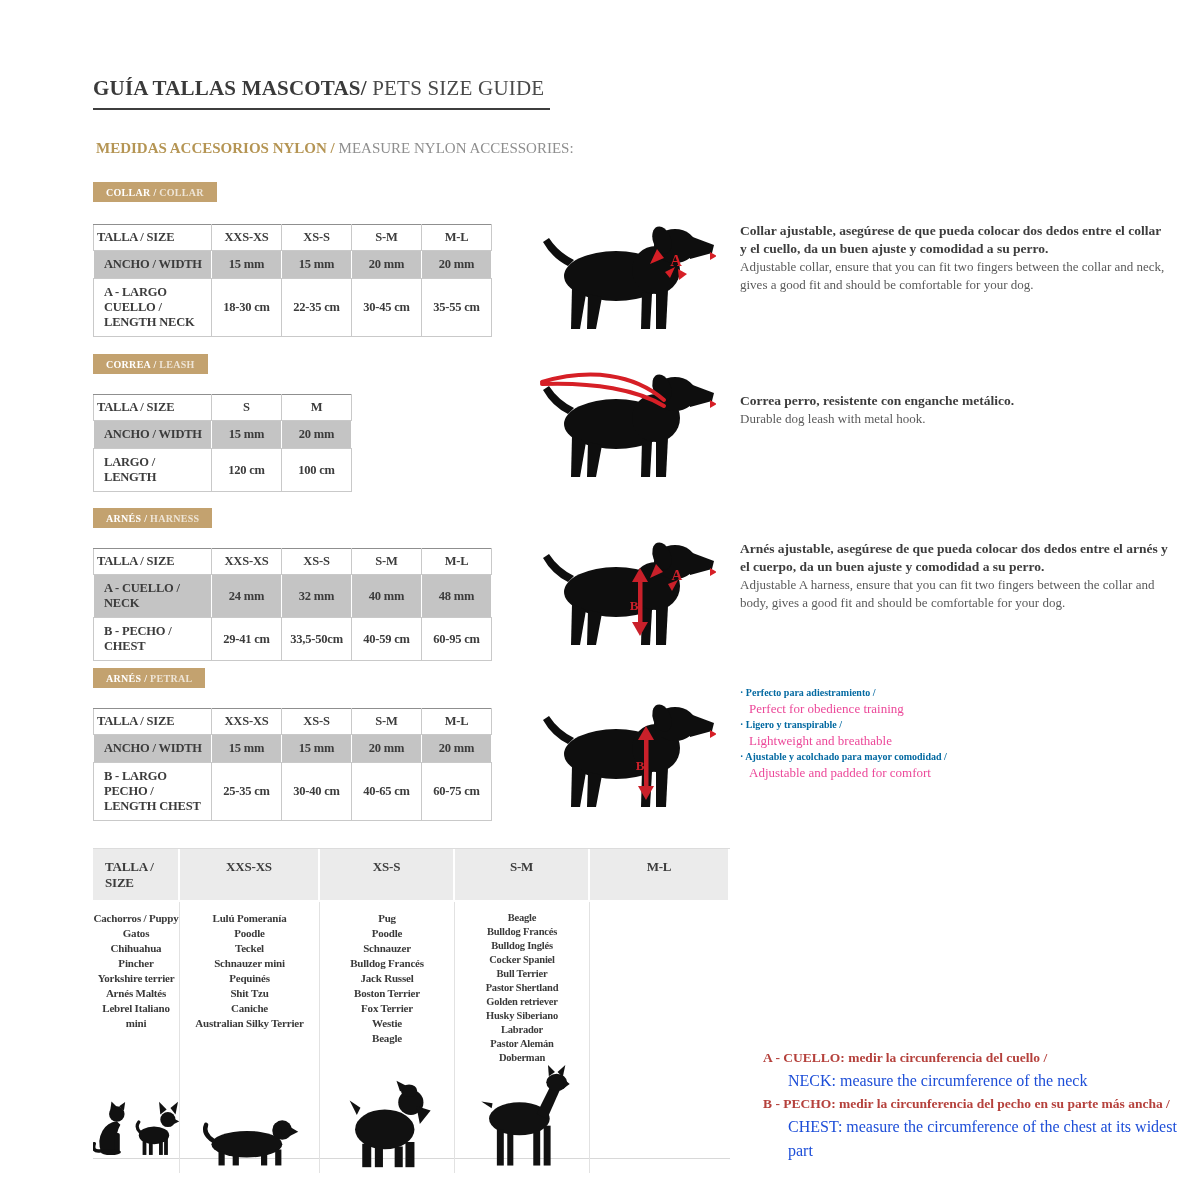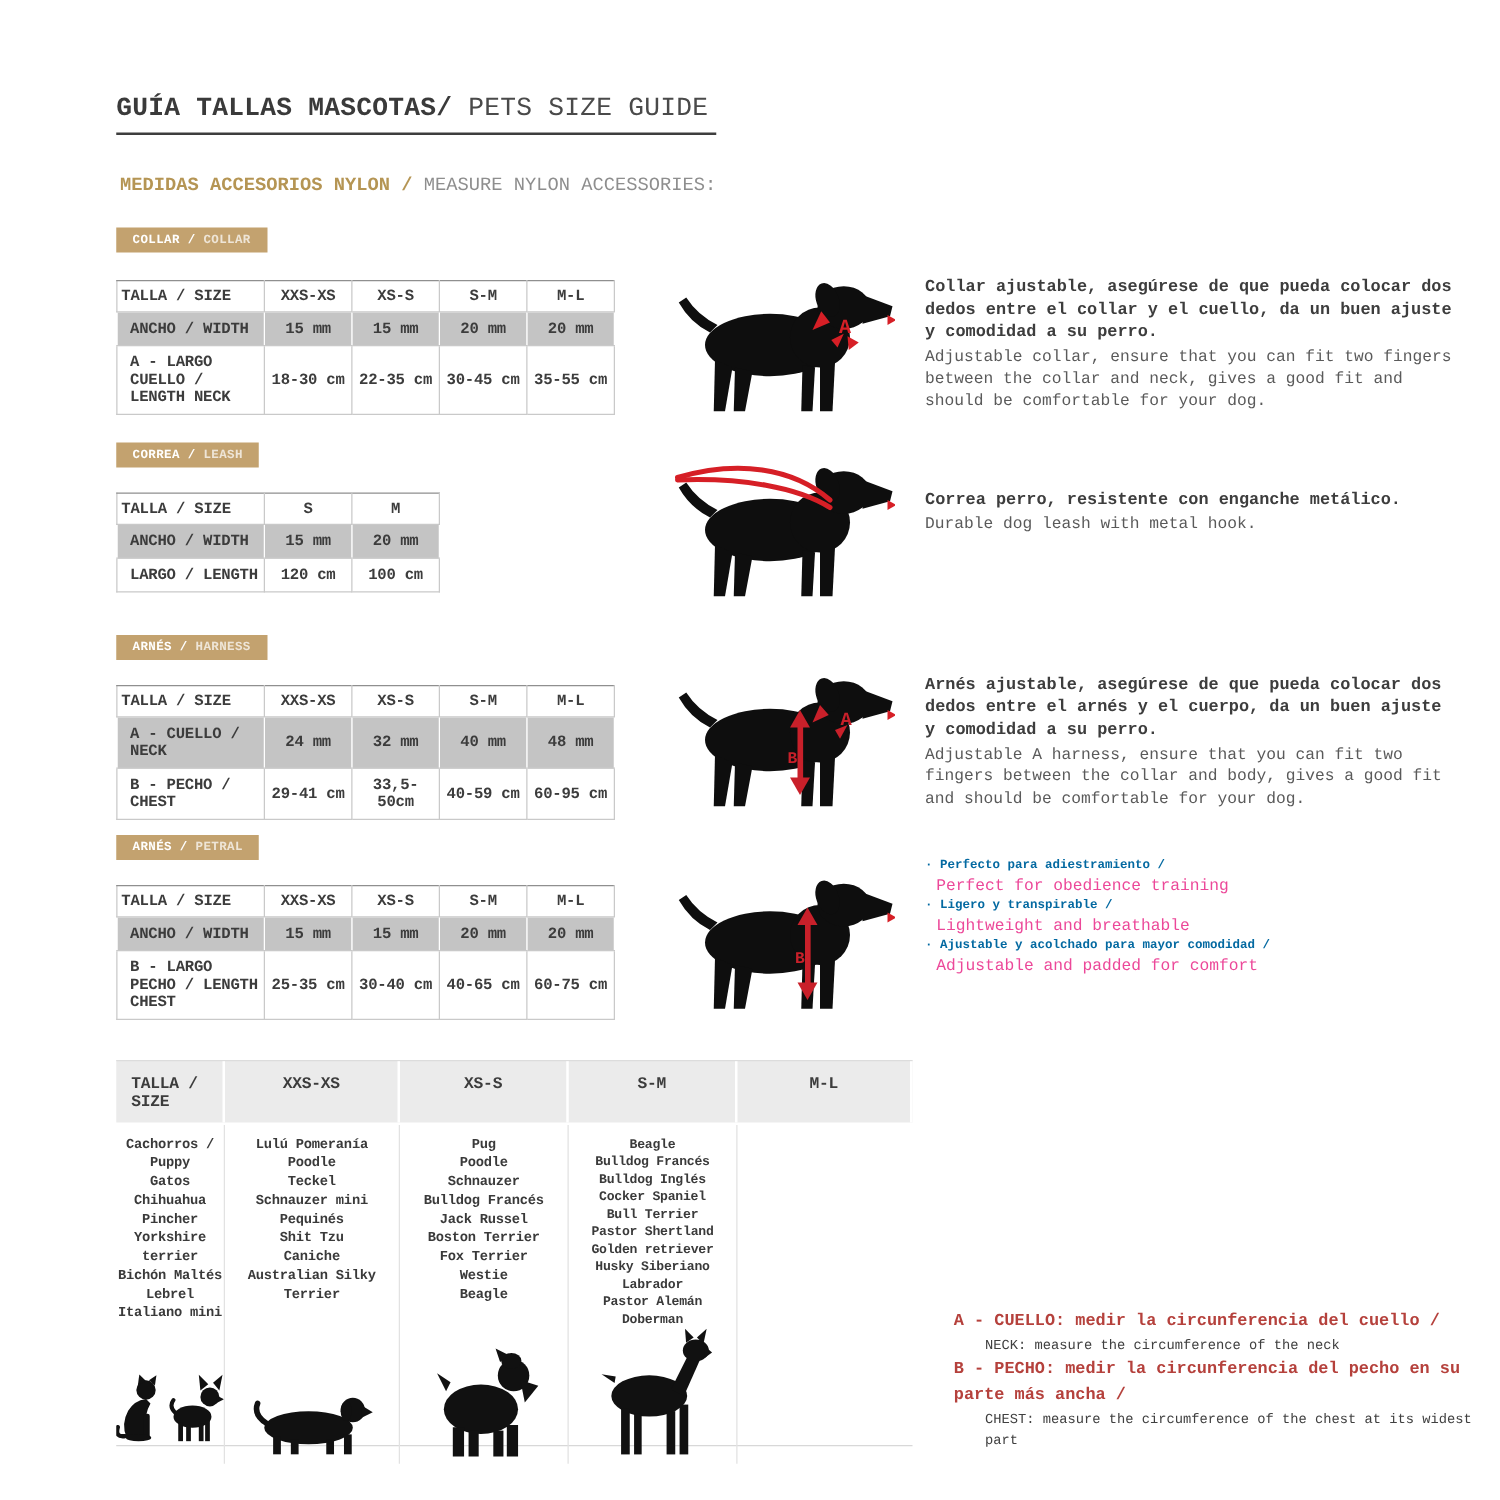--- a/index.html
+++ b/index.html
@@ -1,18 +1,18 @@
 <!DOCTYPE html>
 <html><head>
 <meta charset="utf-8">
 <style>
   html,body { margin:0; padding:0; background:#ffffff; }
   .canvas {
     position:relative; width:1200px; height:1200px; background:#ffffff;
-    font-family:Liberation Mono, monospace; color:#3c3c3c; overflow:hidden;
+    font-family:Liberation Serif, serif; color:#3c3c3c; overflow:hidden;
   }
   
   .title-line {
     position:absolute; left:93px; top:76px; display:inline-block;
     border-bottom:2px solid #3e3e3e; padding-bottom:7px; padding-right:6px;
     font-size:21px; letter-spacing:0.2px; white-space:nowrap;
   }
   .title-es { font-weight:bold; color:#3a3a3a; }
   .title-en { font-weight:normal; color:#4a4a4a; }
   .subtitle { position:absolute; left:96px; top:140px; font-size:15px; white-space:nowrap; }
@@ -66,21 +66,21 @@
   .bcol.first { border-left:1px solid #e2e2e2; align-items:center; justify-content:center; }
   .raza { font-weight:bold; font-size:12.5px; text-align:center; max-width:62px; line-height:1.5; }
   .blist { padding-top:9px; text-align:center; }
   .bl { font-weight:bold; font-size:11px; line-height:15px; letter-spacing:-0.2px; color:#3a3a3a; }
   .bcol.ml .bl { font-size:10.5px; line-height:14px; }
   .bsil { margin-top:auto; display:flex; justify-content:center; align-items:flex-end; gap:6px; padding-bottom:4px; }
 
   
   .notes { position:absolute; left:763px; top:1048px; width:422px; line-height:1.55; }
   .note-es { font-weight:bold; font-size:13.5px; color:#b5413c; }
-  .note-en { font-weight:normal; font-size:11px; color:#404040; padding-left:25px; }
+  .note-en { font-weight:normal; font-size:16px; color:#1d4ed8; padding-left:25px; }
 
   svg { display:block; }
 </style>
 </head>
 <body>
 
 <div class="canvas">
 
   <svg class="defs-holder" aria-hidden="true">
     <defs>
@@ -309,21 +309,21 @@
       <div class="bh">M-L</div>
     </div>
     <div class="bbody">
       <div class="bcol">
         <div class="blist">
           <div class="bl">Cachorros / Puppy</div>
           <div class="bl">Gatos</div>
           <div class="bl">Chihuahua</div>
           <div class="bl">Pincher</div>
           <div class="bl">Yorkshire terrier</div>
-          <div class="bl">Bichón Maltés</div>
+          <div class="bl">Arnés Maltés</div>
           <div class="bl">Lebrel Italiano mini</div>
         </div>
         <div class="bsil">
           <svg width="50" height="82" viewBox="0 0 60 95">
             <g fill="#111">
               <path d="M14,88 Q6,70 16,52 Q24,38 40,36 L46,42 Q38,56 40,72 L42,88 Z"></path>
               <rect x="36" y="56" width="9" height="32" rx="3"></rect>
               <circle cx="40" cy="24" r="13"></circle>
               <polygon points="29,18 31,3 40,12"></polygon>
               <polygon points="44,11 54,4 52,18"></polygon>

